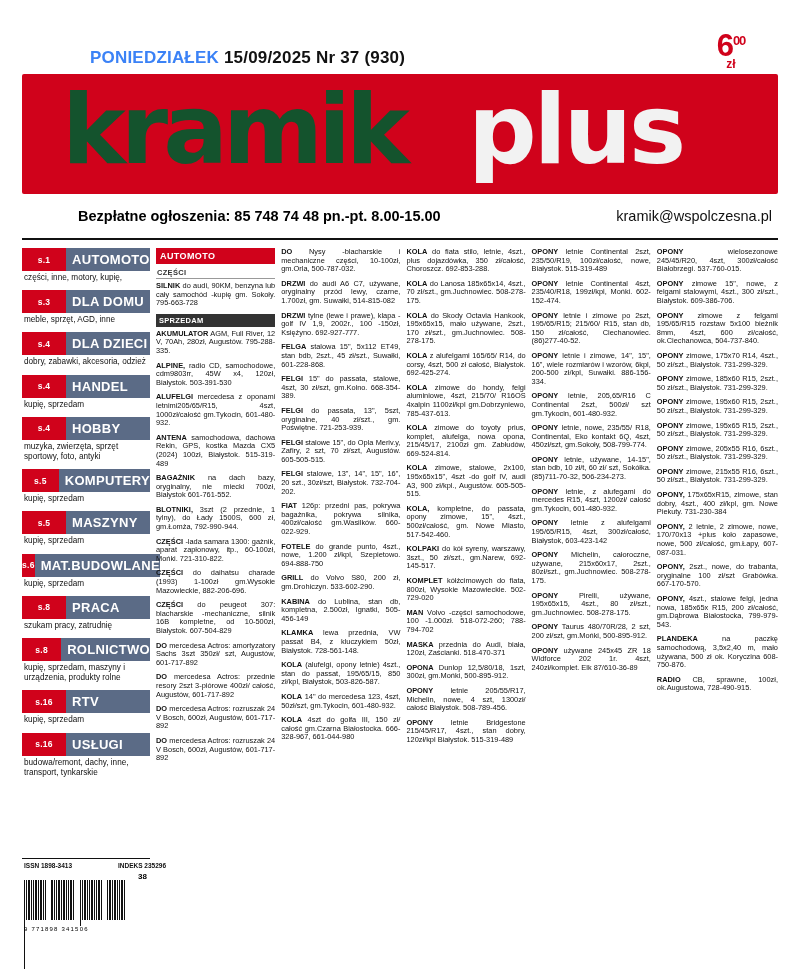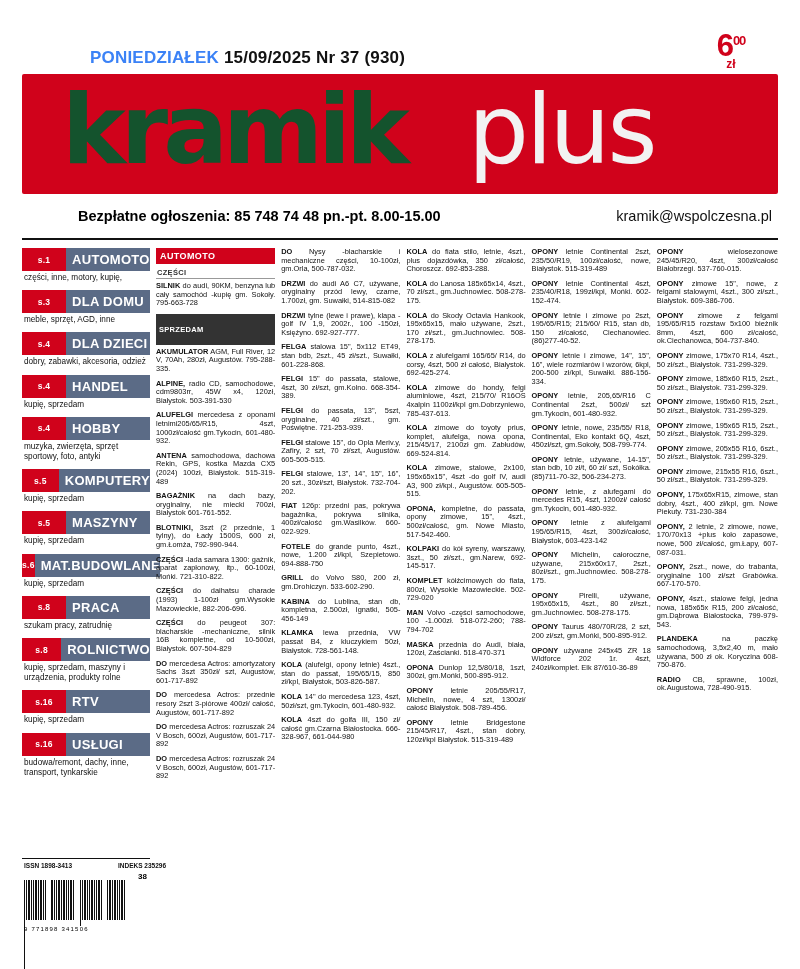--- a/index.html
+++ b/index.html
@@ -39,21 +39,21 @@
     border-radius:2px;
   }
   .logo-kramik {
     position:absolute; left:62px; top:82px;
     font-size:96px; line-height:96px; font-weight:bold;
     color:#14532d; letter-spacing:-5px;
     font-family:"DejaVu Sans", sans-serif;
   }
   .logo-plus {
     position:absolute; left:468px; top:82px;
-    font-size:96px; line-height:96px; font-weight:normal;
+    font-size:96px; line-height:96px; font-weight:bold;
     color:#f2f2f2; letter-spacing:-3px;
     font-family:"DejaVu Sans", sans-serif;
   }
 
   .contact-row { position:absolute; left:78px; top:208px; font-size:14.5px; }
   .contact-row b { font-weight:bold; }
   .email { position:absolute; right:28px; top:208px; font-size:14.5px; color:#111; }
 
   .rule-top { position:absolute; left:22px; top:238px; width:756px; height:2px; background:#111; }
 
@@ -89,21 +89,21 @@
   .sec-bar {
     background:#d0021b; color:#fff; font-size:9px; font-weight:bold;
     padding:3px 4px; letter-spacing:.4px; margin-bottom:3px;
   }
   .sec-sub {
     border-bottom:1px solid #999; color:#333; font-size:7.5px;
     font-weight:bold; padding:1px 0 1px 1px; margin-bottom:3px; letter-spacing:.3px;
   }
   .sec-sub2 {
     background:#333; color:#fff; font-size:7.5px; font-weight:bold;
-    padding:11px 3px; margin:3px 0 3px 0; letter-spacing:.3px;
+    padding:2px 3px; margin:3px 0 3px 0; letter-spacing:.3px;
   }
 
   .ad {
     font-size:7.4px; line-height:8.6px; margin-bottom:6px;
     text-align:justify; color:#111;
   }
   .ad b { font-weight:bold; }
   .issn {
     position:absolute; left:24px; top:862px;
     font-size:6.5px; font-weight:bold; color:#111;
@@ -288,21 +288,21 @@
 
   <div class="col">
       <div id="c4">
         <div class="ad"><b>KOLA</b> do fiata stilo, letnie, 4szt., plus dojazdówka, 350 zł/całość, Choroszcz. 692-853-288.</div>
         <div class="ad"><b>KOLA</b> do Lanosa 185x65x14, 4szt., 70 zł/szt., gm.Juchnowiec. 508-278-175.</div>
         <div class="ad"><b>KOLA</b> do Skody Octavia Hankook, 195x65x15, mało używane, 2szt., 170 zł/szt., gm.Juchnowiec. 508-278-175.</div>
         <div class="ad"><b>KOLA</b> z alufelgami 165/65/ R14, do corsy, 4szt, 500 zł całość, Białystok. 692-425-274.</div>
         <div class="ad"><b>KOLA</b> zimowe do hondy, felgi aluminiowe, 4szt, 215/70/ R16OS 4xalpin 1100zł/kpl gm.Dobrzyniewo, 785-437-613.</div>
         <div class="ad"><b>KOLA</b> zimowe do toyoty prius, komplet, alufelga, nowa opona, 215/45/17, 2100zł gm. Zabłudów, 669-524-814.</div>
         <div class="ad"><b>KOLA</b> zimowe, stalowe, 2x100, 195x65x15", 4szt -do golf IV, audi A3, 900 zł/kpl., Augustów. 605-505-515.</div>
-        <div class="ad"><b>OPONA,</b> kompletne, do passata, opony zimowe, 15", 4szt., 500zł/całość, gm. Nowe Miasto, 517-542-460.</div>
+        <div class="ad"><b>KOLA,</b> kompletne, do passata, opony zimowe, 15", 4szt., 500zł/całość, gm. Nowe Miasto, 517-542-460.</div>
         <div class="ad"><b>KOLPAKI</b> do kół syreny, warszawy, 3szt., 50 zł/szt., gm.Narew, 692-145-517.</div>
         <div class="ad"><b>KOMPLET</b> kółżcimowych do fiata, 800zł, Wysokie Mazowieckie. 502-729-020</div>
         <div class="ad"><b>MAN</b> Volvo -części samochodowe, 100 -1.000zł. 518-072-260; 788-794-702</div>
         <div class="ad"><b>MASKA</b> przednia do Audi, biała, 120zł, Zaścianki. 518-470-371</div>
         <div class="ad"><b>OPONA</b> Dunlop 12,5/80/18, 1szt, 300zł, gm.Mońki, 500-895-912.</div>
         <div class="ad"><b>OPONY</b> letnie 205/55/R17, Michelin, nowe, 4 szt, 1300zł/ całość Białystok. 508-789-456.</div>
         <div class="ad"><b>OPONY</b> letnie Bridgestone 215/45/R17, 4szt., stan dobry, 120zł/kpl Białystok. 515-319-489</div>
       </div>
     </div>
 

